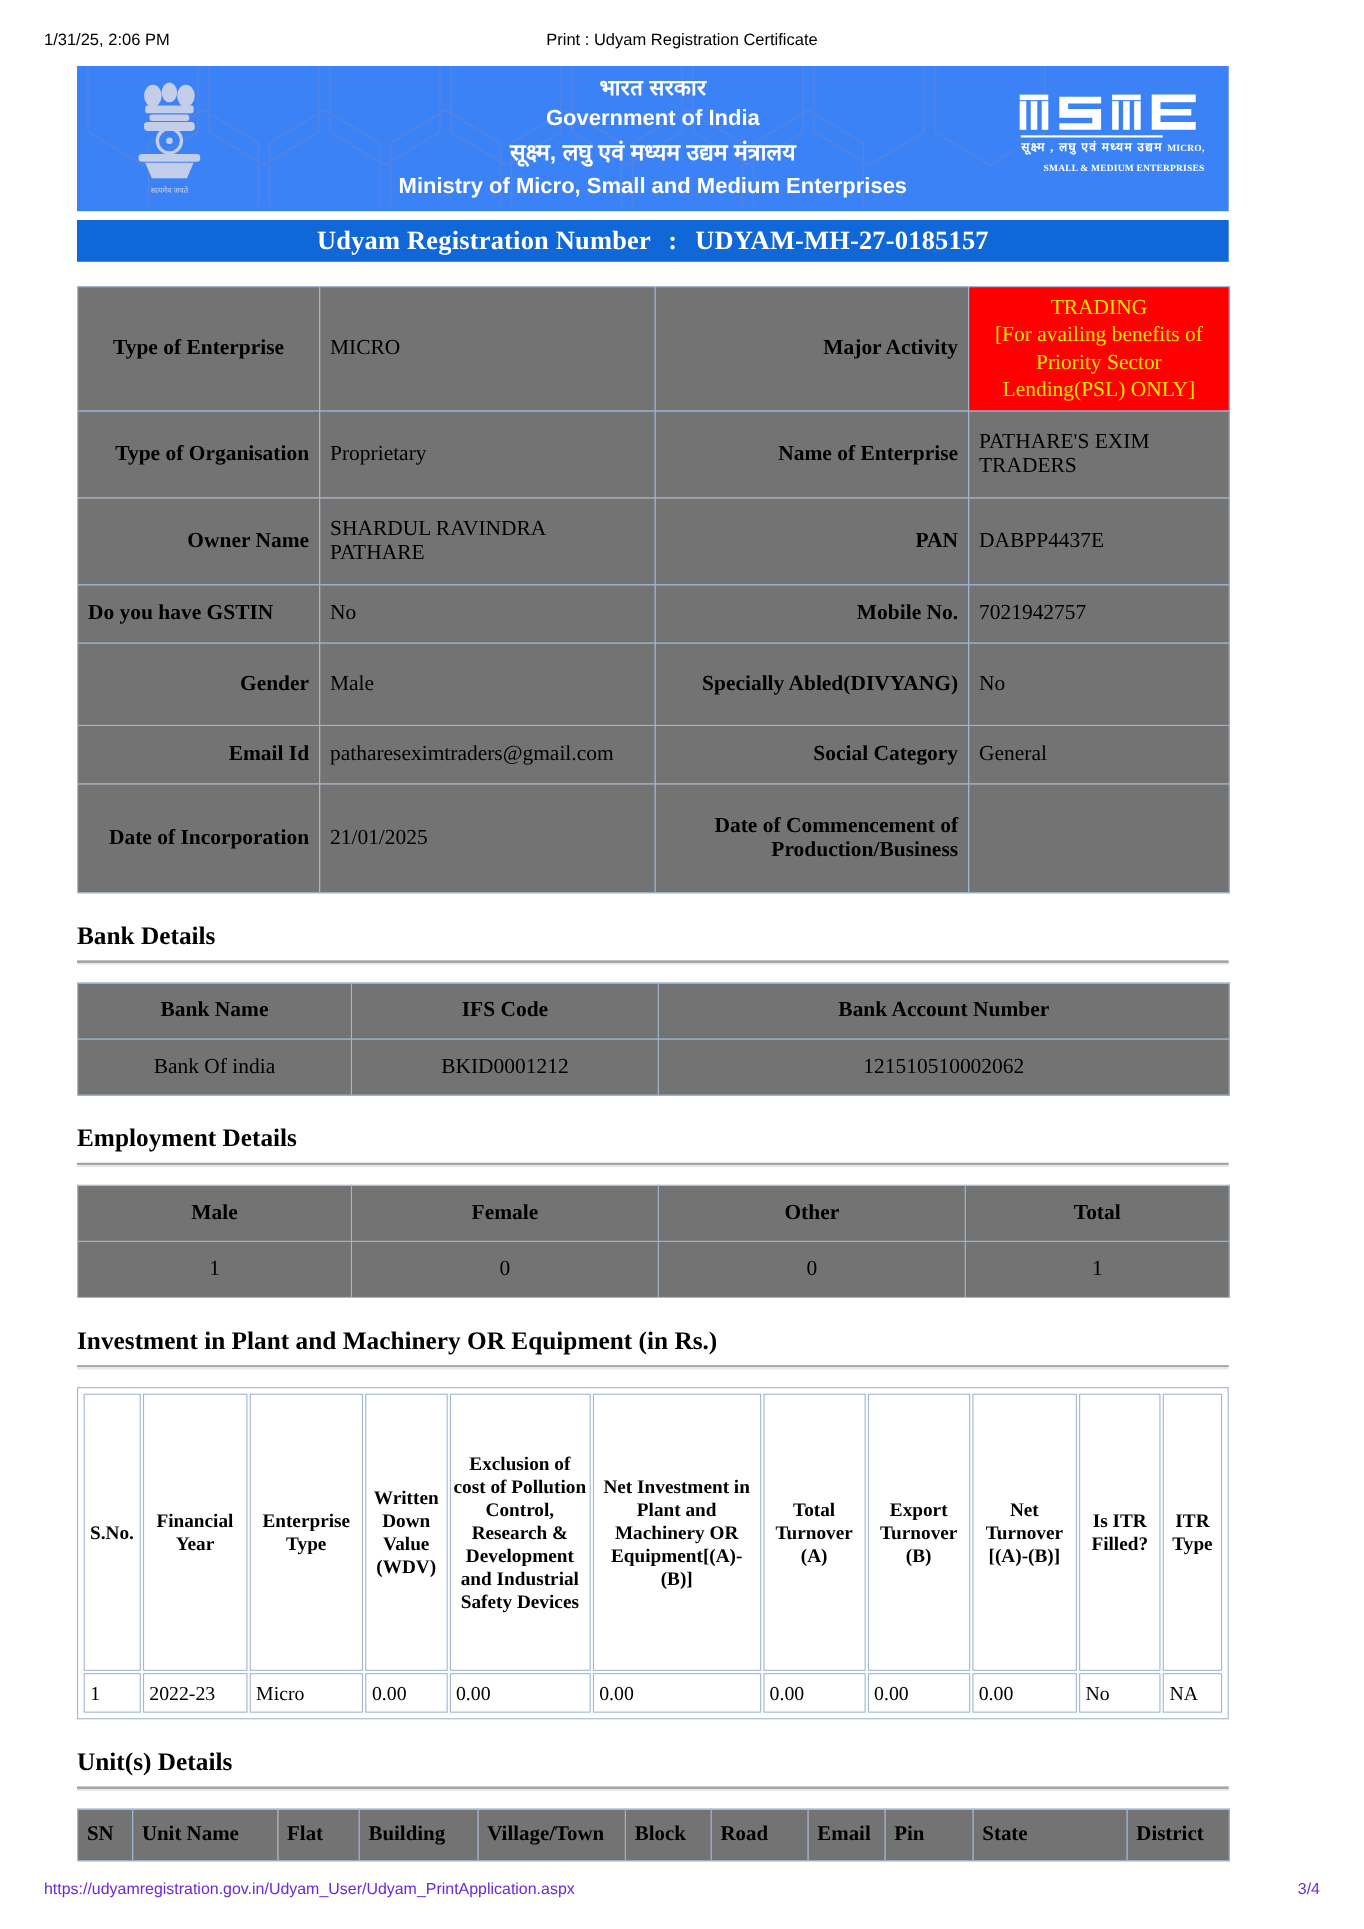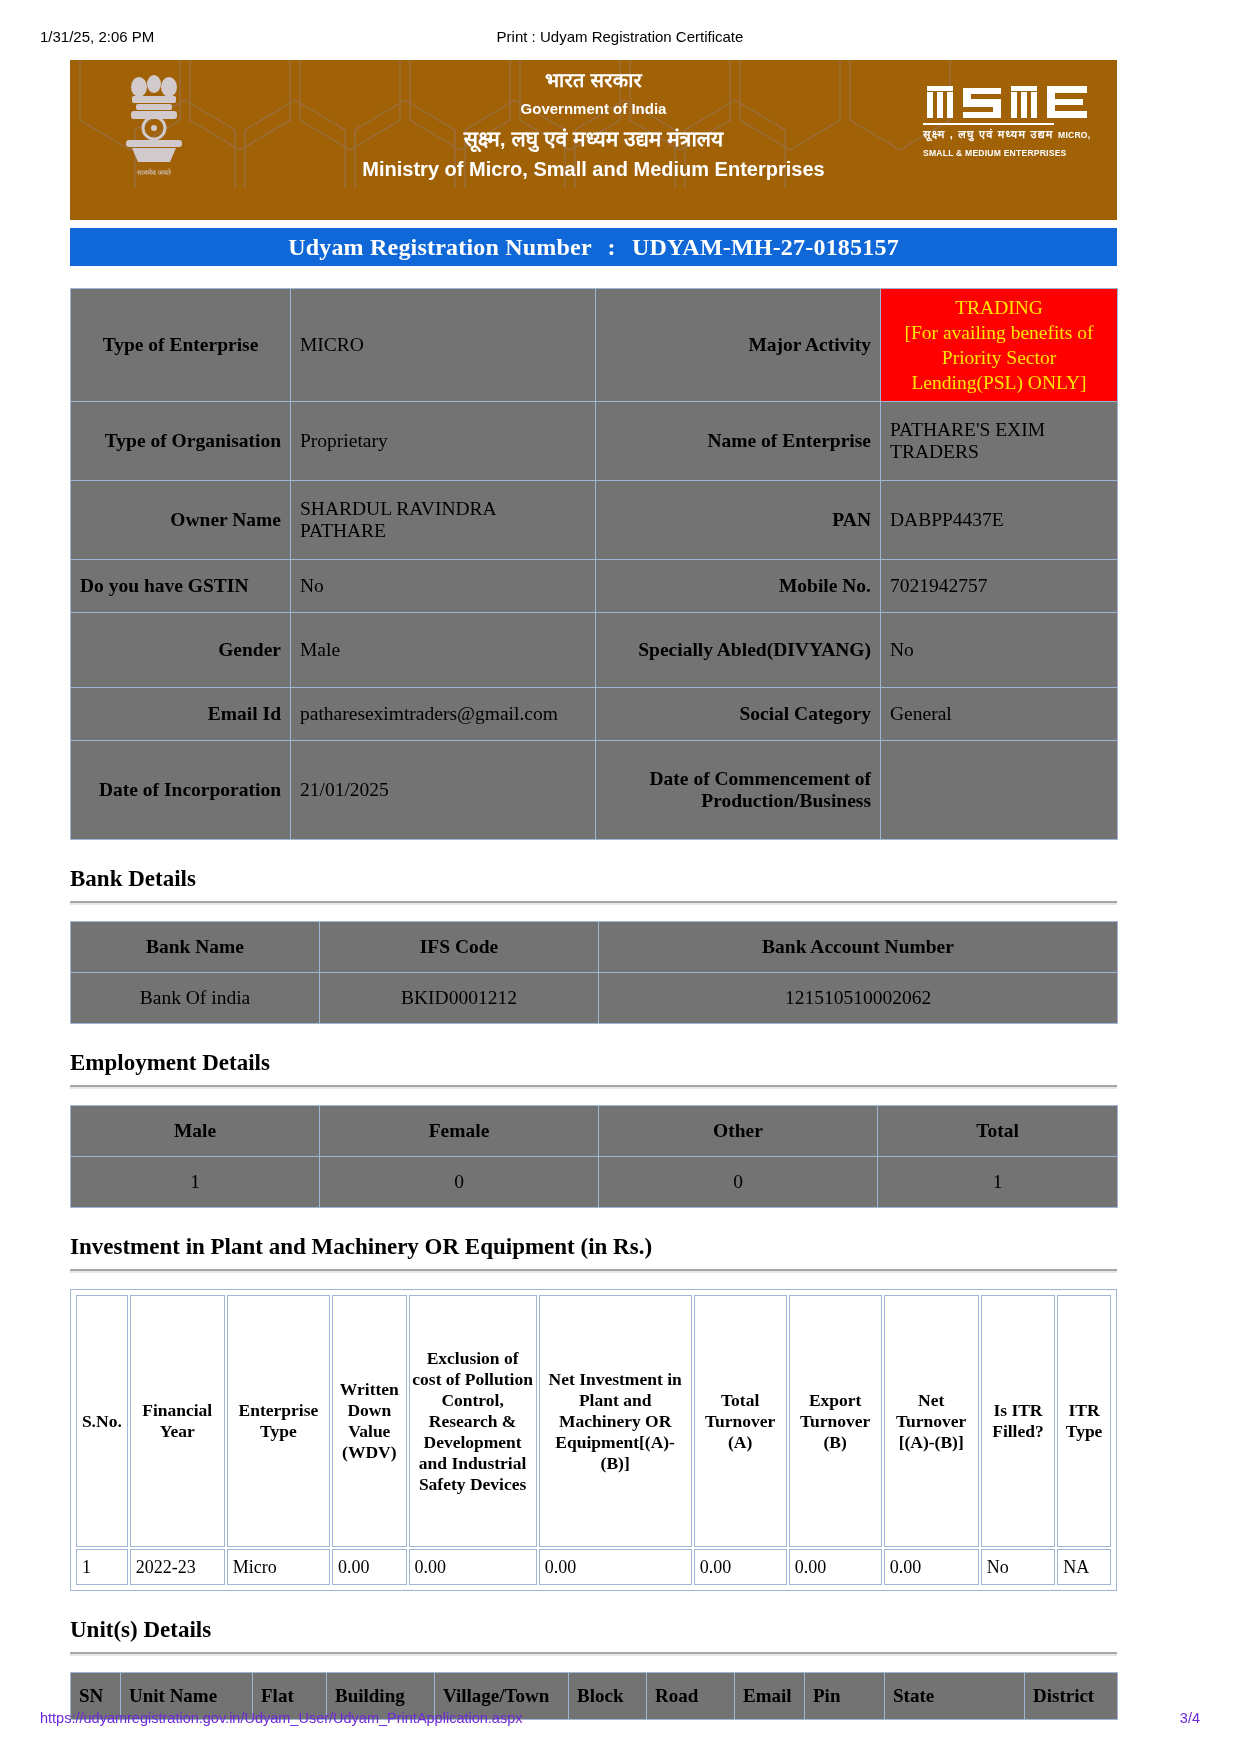--- a/index.html
+++ b/index.html
@@ -66,22 +66,22 @@
   .sheet {
     position: absolute;
     top: 60px;
     left: 70px;
     width: 1047px;
   }
 
   
   .banner {
     position: relative;
-    height: 160px;
-    background: #a16207;
+    height: 132px;
+    background: #3b82f6;
     overflow: hidden;
   }
   .banner .hexes {
     position: absolute;
     inset: 0;
     opacity: .30;
   }
   .banner .emblem {
     position: absolute;
     left: 42px;
@@ -92,32 +92,32 @@
   }
   .banner .center {
     position: absolute;
     left: 0; top: 6px;
     width: 1047px;
     text-align: center;
     font-family: "Liberation Sans", sans-serif;
     color: #ffffff;
   }
   .banner .l1 { font-size: 20px; font-weight: 700; line-height: 28px; letter-spacing:.3px;}
-  .banner .l2 { font-size: 15px; font-weight: 700; line-height: 29px; }
+  .banner .l2 { font-size: 20px; font-weight: 700; line-height: 29px; }
   .banner .l3 { font-size: 21px; font-weight: 700; line-height: 31px; }
   .banner .l4 { font-size: 20px; font-weight: 700; line-height: 30px; }
 
   .msme {
     position: absolute;
     right: 22px;
     top: 22px;
     width: 172px;
-    text-align: left;
+    text-align: right;
     color: #fff;
-    font-family: Liberation Sans, sans-serif;
+    font-family: Liberation Serif, serif;
   }
   .msme .mk { display:block; }
   .msme .m-hi {
     font-size: 11px;
     letter-spacing: 1.2px;
     font-weight: 700;
     margin-top: 3px;
     border-top: 2px solid #fff;
     padding-top: 3px;
   }

